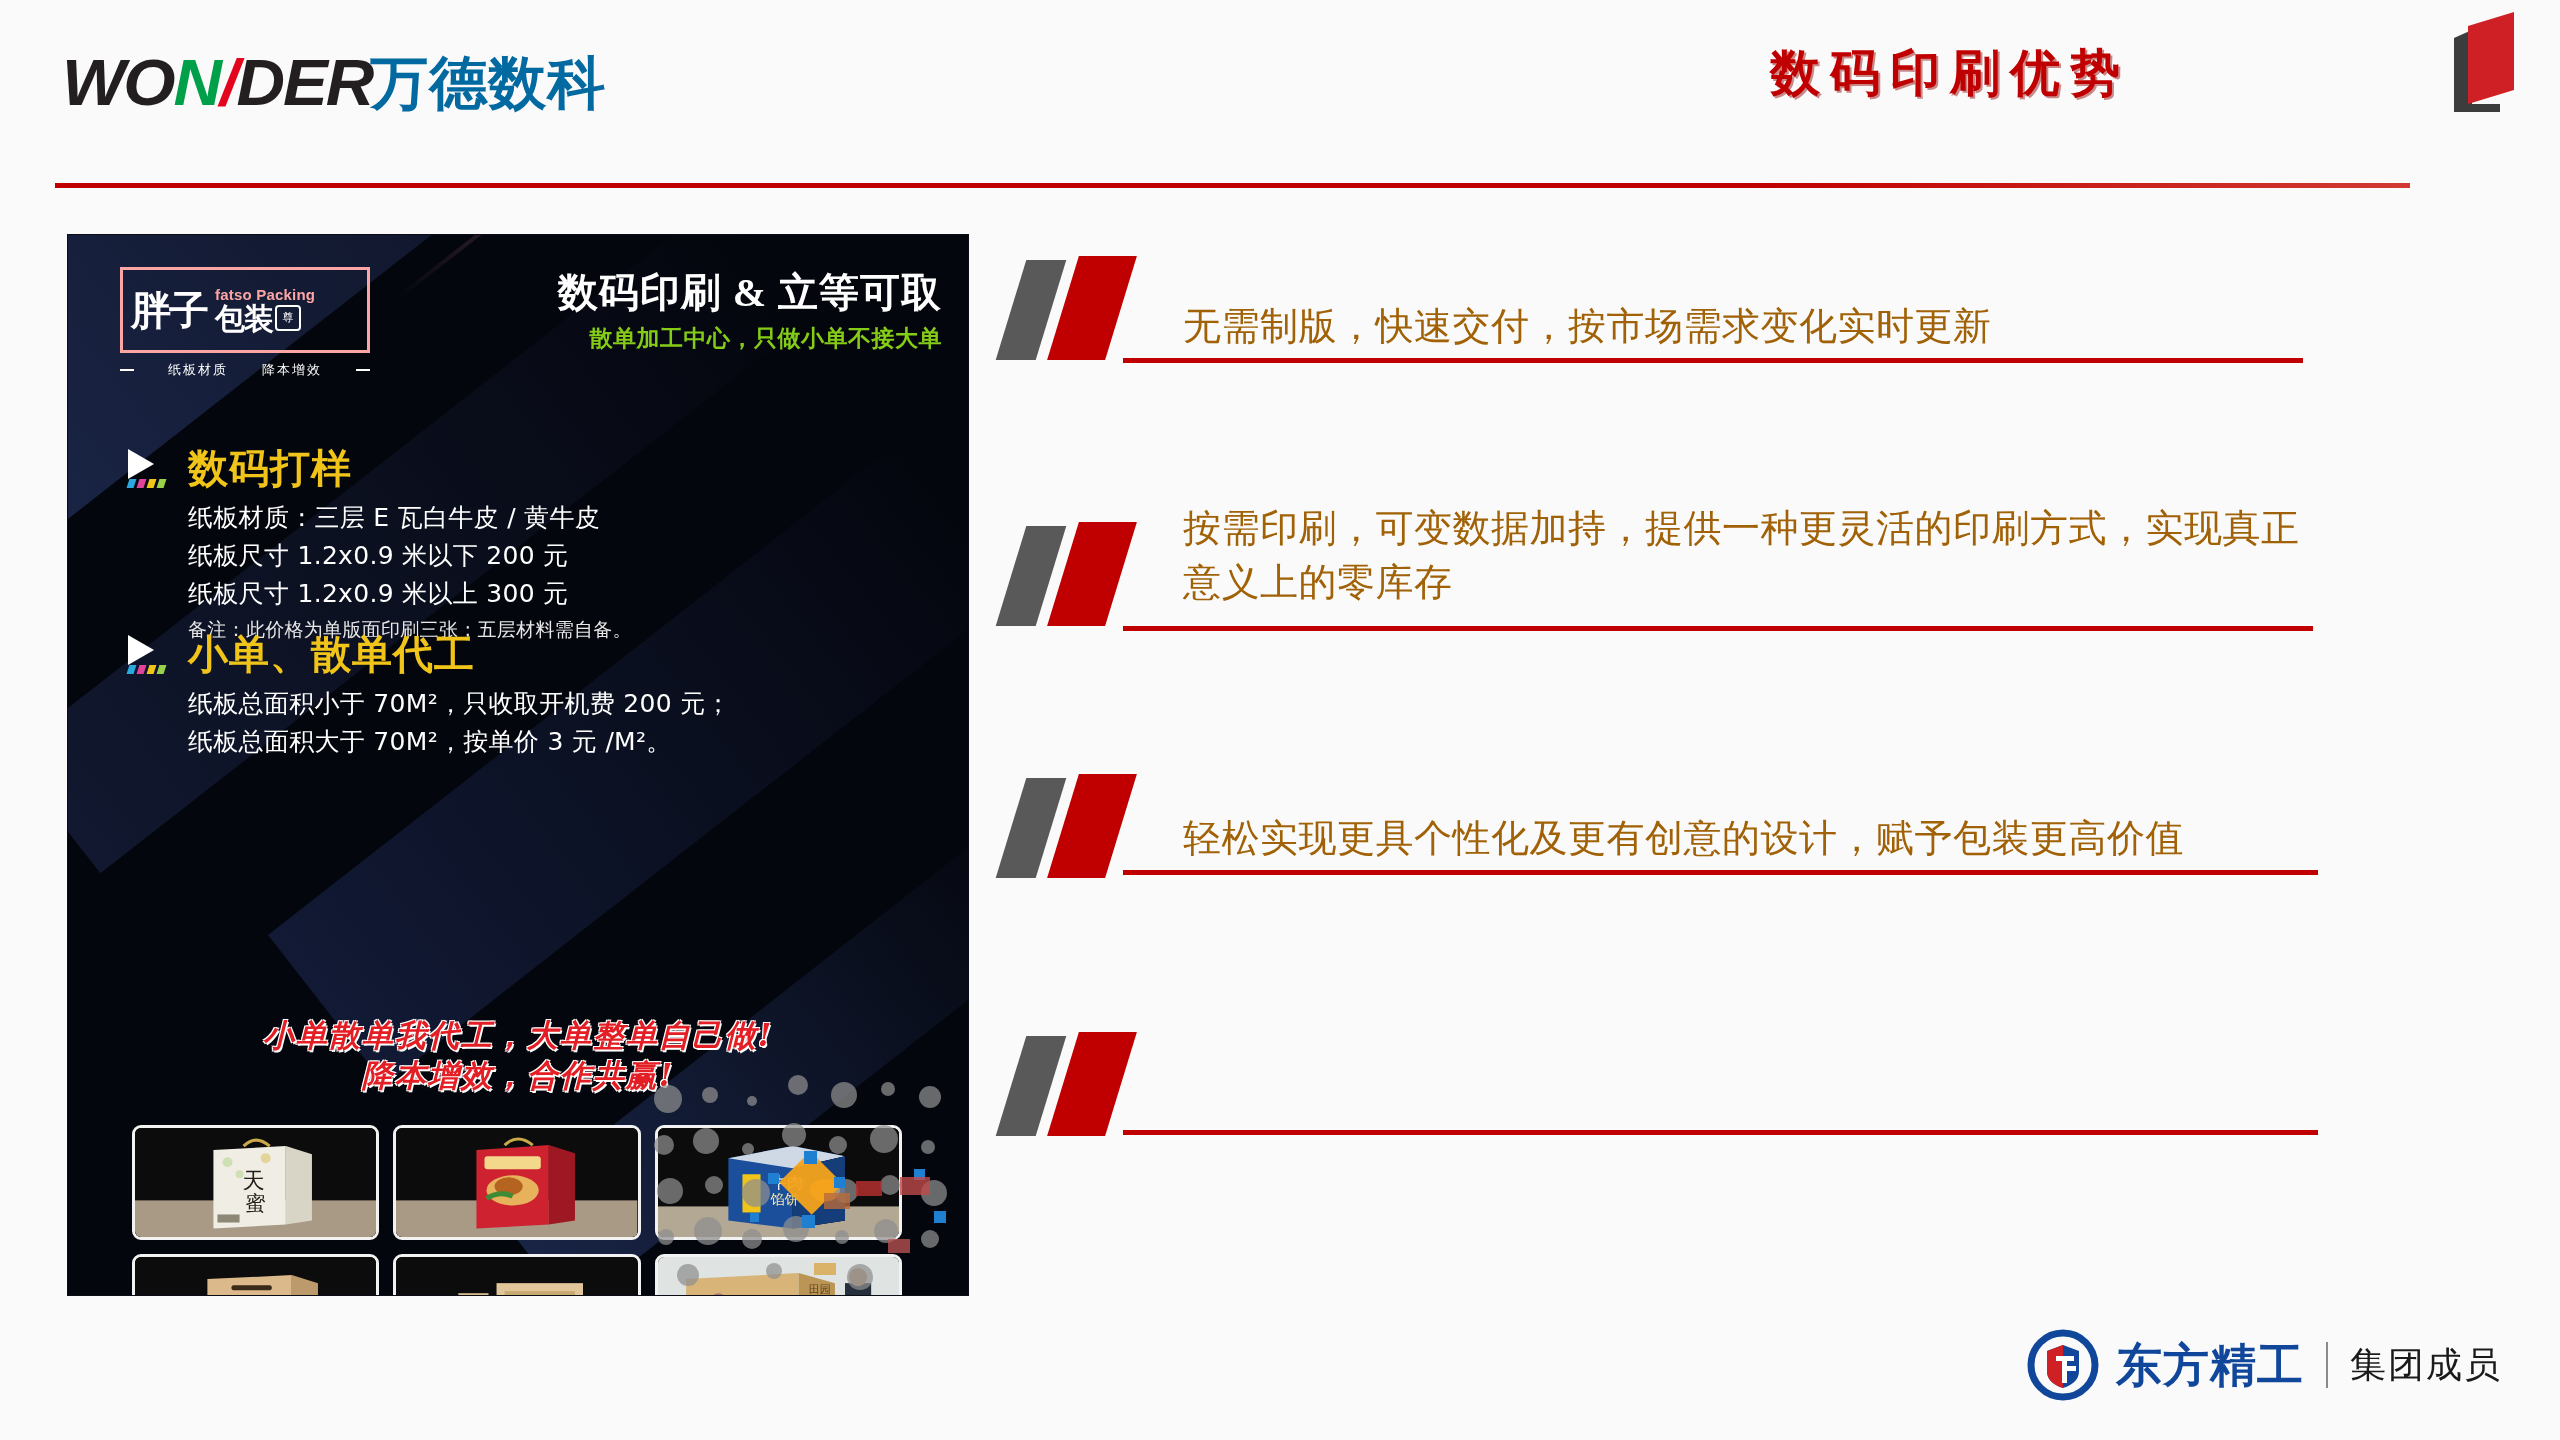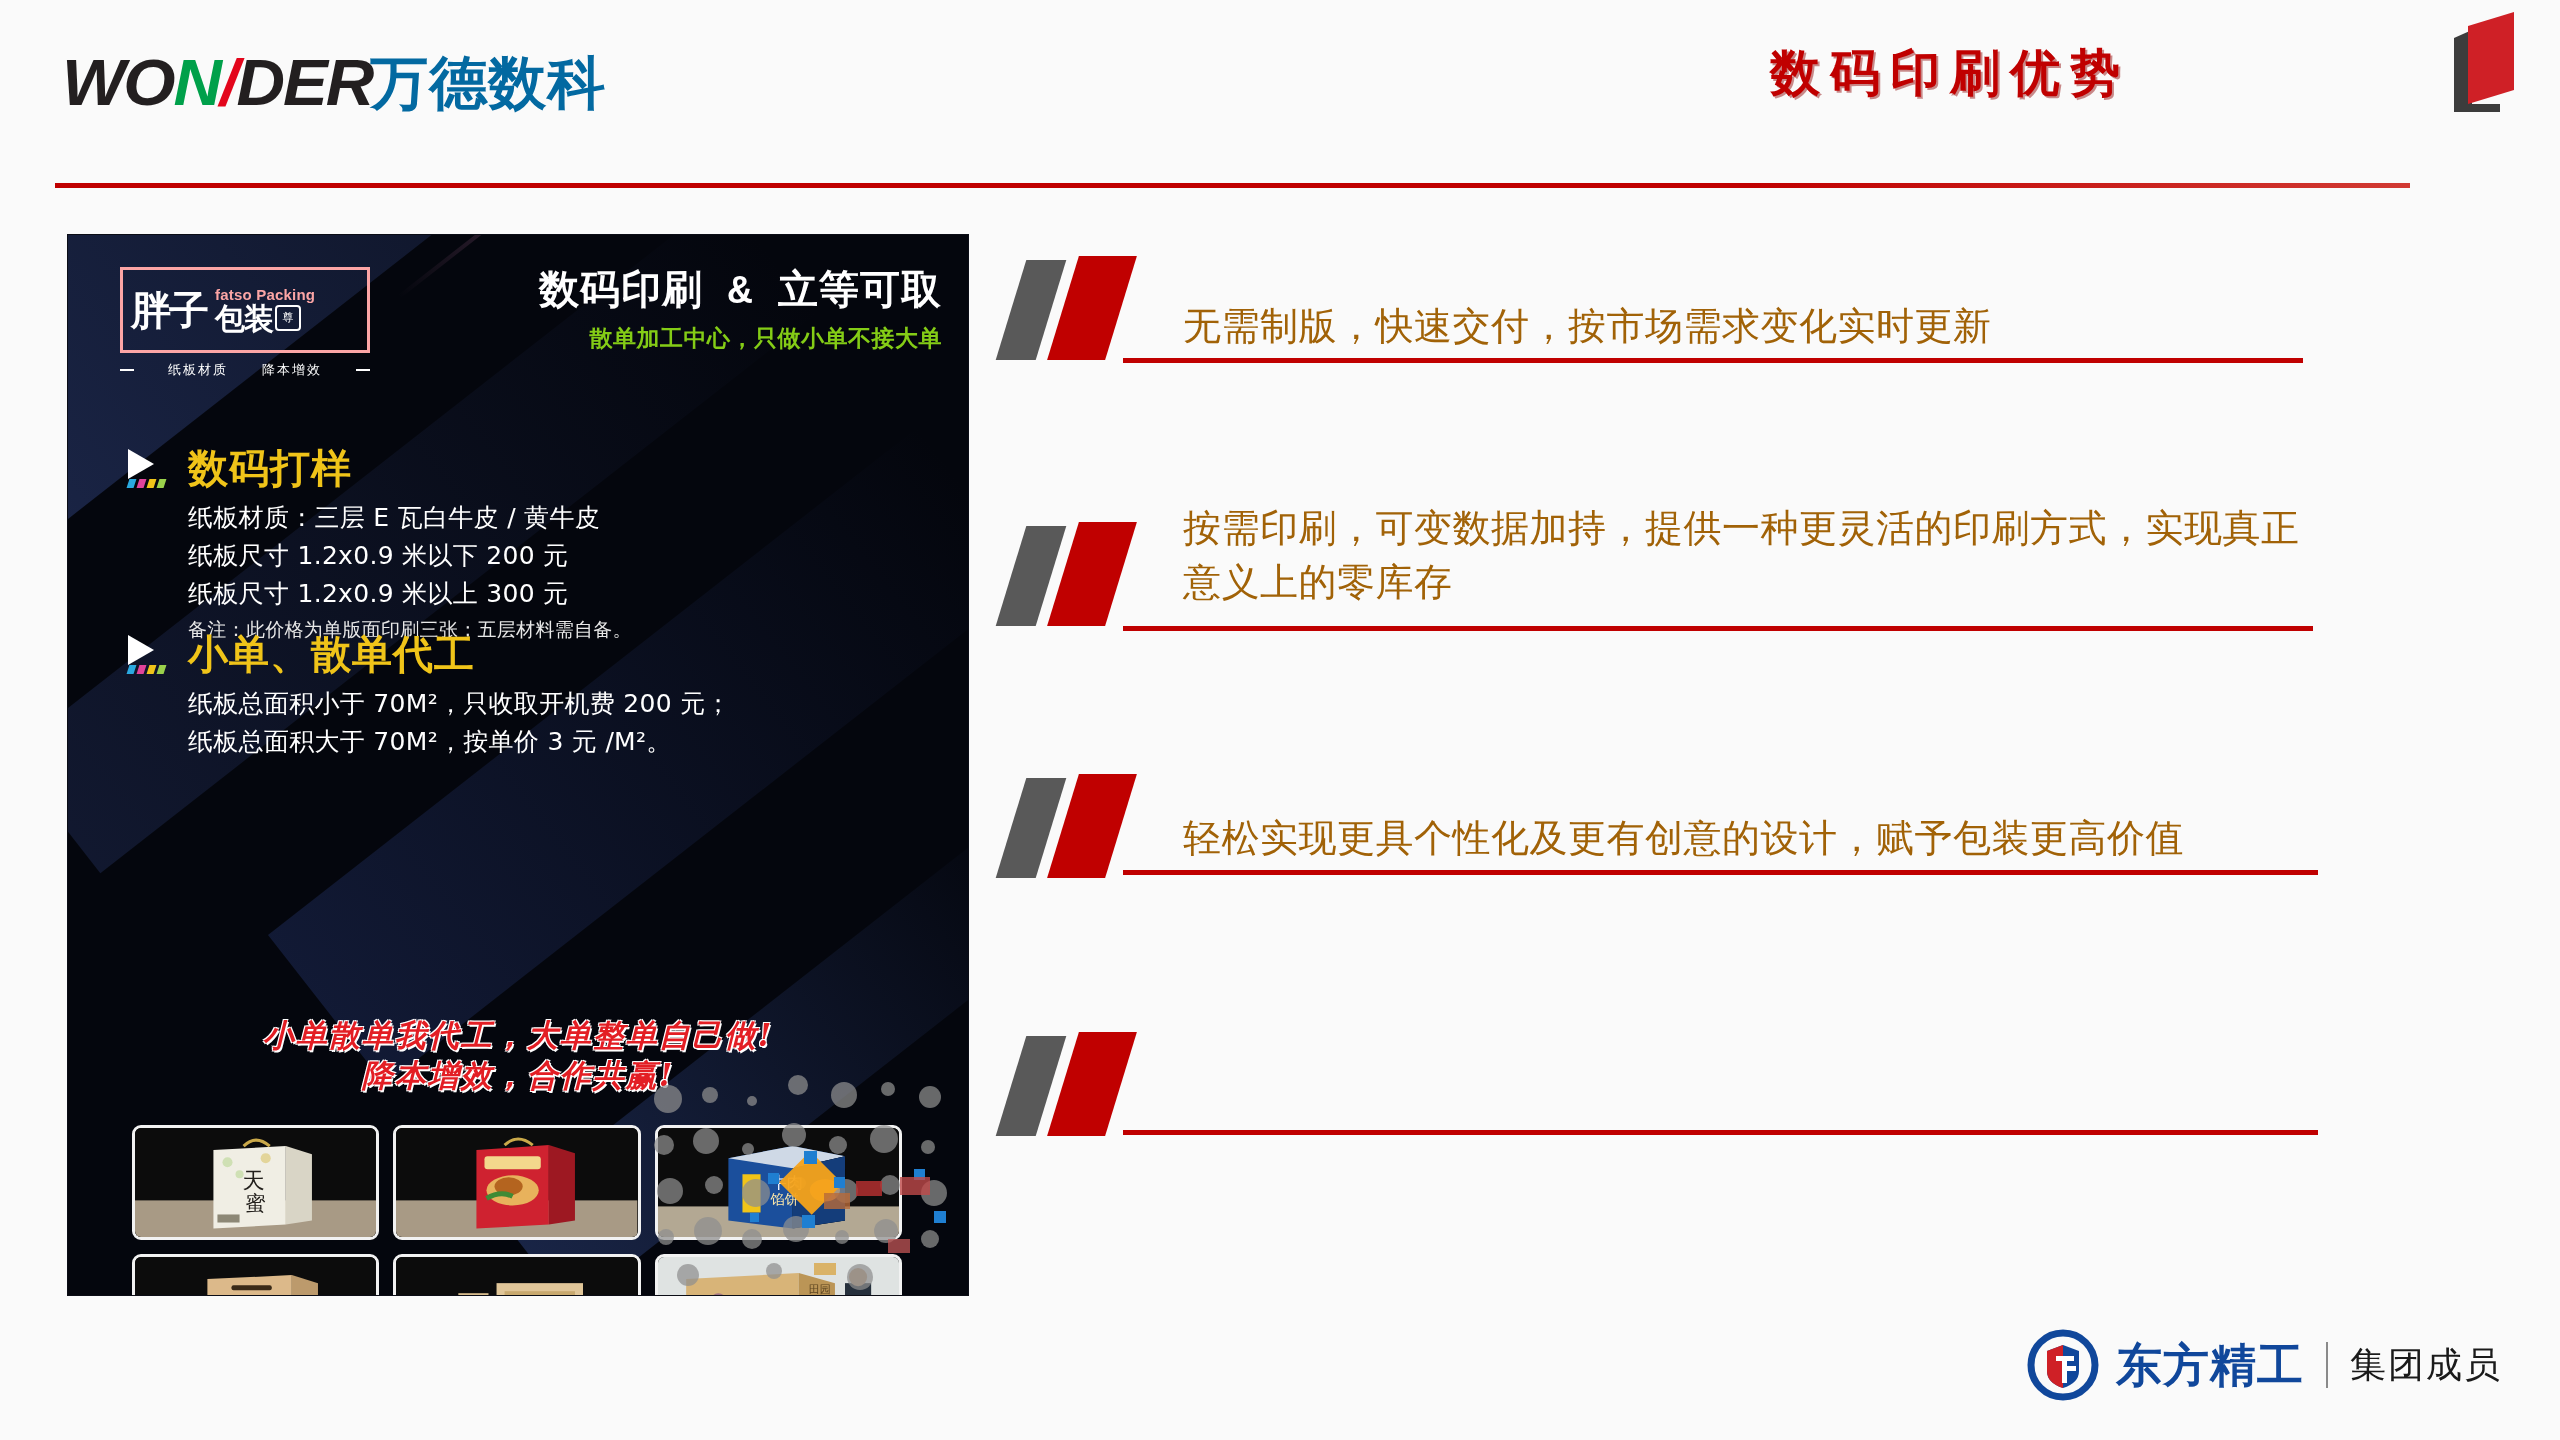--- a/index.html
+++ b/index.html
@@ -81,21 +81,21 @@
     color:#fff;font-size:13px;letter-spacing:2px;
     font-family:"DejaVu Sans","Liberation Sans",sans-serif;
   }
   .fatso-tag .bar{flex:0 0 14px;height:2px;background:#fff;}
 
   .poster-head{
     position:absolute;right:26px;top:36px;text-align:right;width:520px;
   }
   .poster-head .h1{
     color:#fff;font-size:40px;font-weight:bold;letter-spacing:1px;line-height:1.1;
-    font-family:Liberation Mono, monospace;
+    font-family:Liberation Serif, serif;
   }
   .poster-head .h2{
     color:#84cc16;font-size:23px;font-weight:bold;margin-top:8px;letter-spacing:.5px;
     font-family:"DejaVu Sans","Liberation Sans",sans-serif;
   }
 
   .sec{position:absolute;left:58px;}
   .sec-title{
     display:flex;align-items:center;color:#f0c419;font-size:40px;font-weight:bold;
     letter-spacing:1px;line-height:1;

